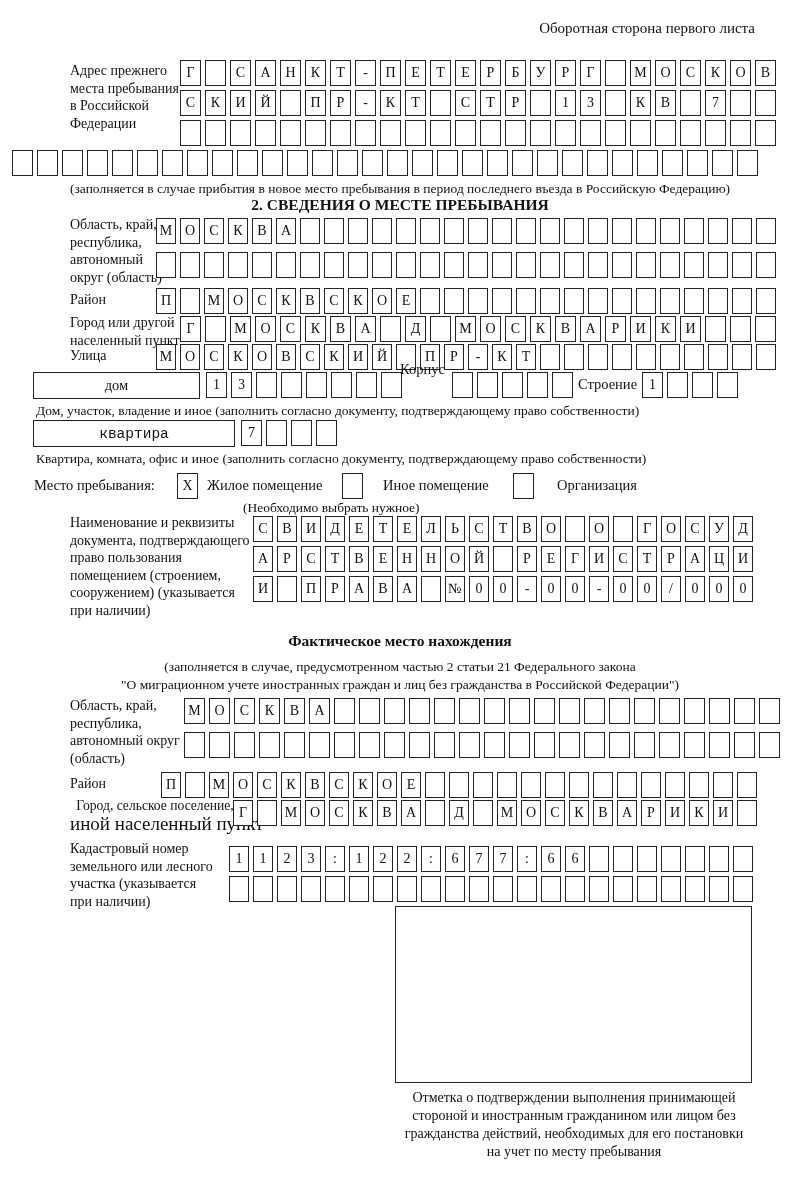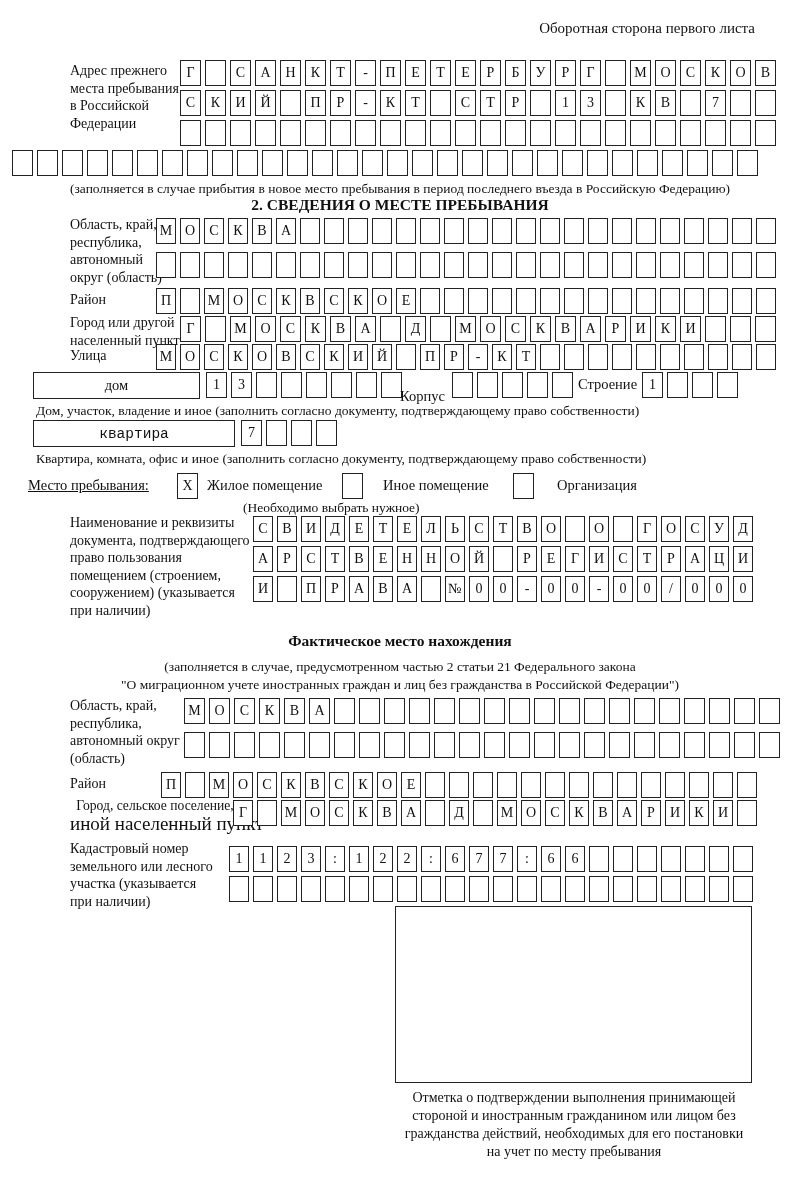--- a/index.html
+++ b/index.html
@@ -311,21 +311,21 @@
 <div class="abs cells" style="left:206px;top:372px;">
     <span class="cell">1</span>
     <span class="cell">3</span>
     <span class="cell"></span>
     <span class="cell"></span>
     <span class="cell"></span>
     <span class="cell"></span>
     <span class="cell"></span>
     <span class="cell"></span>
   </div>
-<div class="abs inline-lab" style="left:400px;top:388px;">Корпус</div>
+<div class="abs inline-lab" style="left:400px;top:361px;">Корпус</div>
 <div class="abs cells" style="left:452px;top:372px;">
     <span class="cell"></span>
     <span class="cell"></span>
     <span class="cell"></span>
     <span class="cell"></span>
     <span class="cell"></span>
   </div>
 <div class="abs inline-lab" style="left:578px;top:376px;">Строение</div>
 <div class="abs cells" style="left:642px;top:372px;">
     <span class="cell">1</span>
@@ -337,21 +337,21 @@
 
 <div class="abs widebox" style="left:33px;top:420px;width:202px;font-family:Liberation Mono, monospace;">квартира</div>
 <div class="abs cells" style="left:241px;top:420px;">
     <span class="cell">7</span>
     <span class="cell"></span>
     <span class="cell"></span>
     <span class="cell"></span>
   </div>
 <div class="abs note" style="left:36px;top:451px;">Квартира, комната, офис и иное (заполнить согласно документу, подтверждающему право собственности)</div>
 
-<div class="abs inline-lab" style="left:28px;top:477px;text-decoration:underline;">Место пребывания:</div>
+<div class="abs inline-lab" style="left:34px;top:477px;">Место пребывания:</div>
 <div class="abs cell" style="left:177px;top:473px;">X</div>
 <div class="abs inline-lab" style="left:207px;top:477px;">Жилое помещение</div>
 <div class="abs cell" style="left:342px;top:473px;"></div>
 <div class="abs inline-lab" style="left:383px;top:477px;">Иное помещение</div>
 <div class="abs cell" style="left:513px;top:473px;"></div>
 <div class="abs inline-lab" style="left:557px;top:477px;">Организация</div>
 <div class="abs note" style="left:243px;top:500px;">(Необходимо выбрать нужное)</div>
 
 <div class="abs label" style="left:70px;top:514px;width:200px;">
   <div class="lab-line">Наименование и реквизиты</div>

